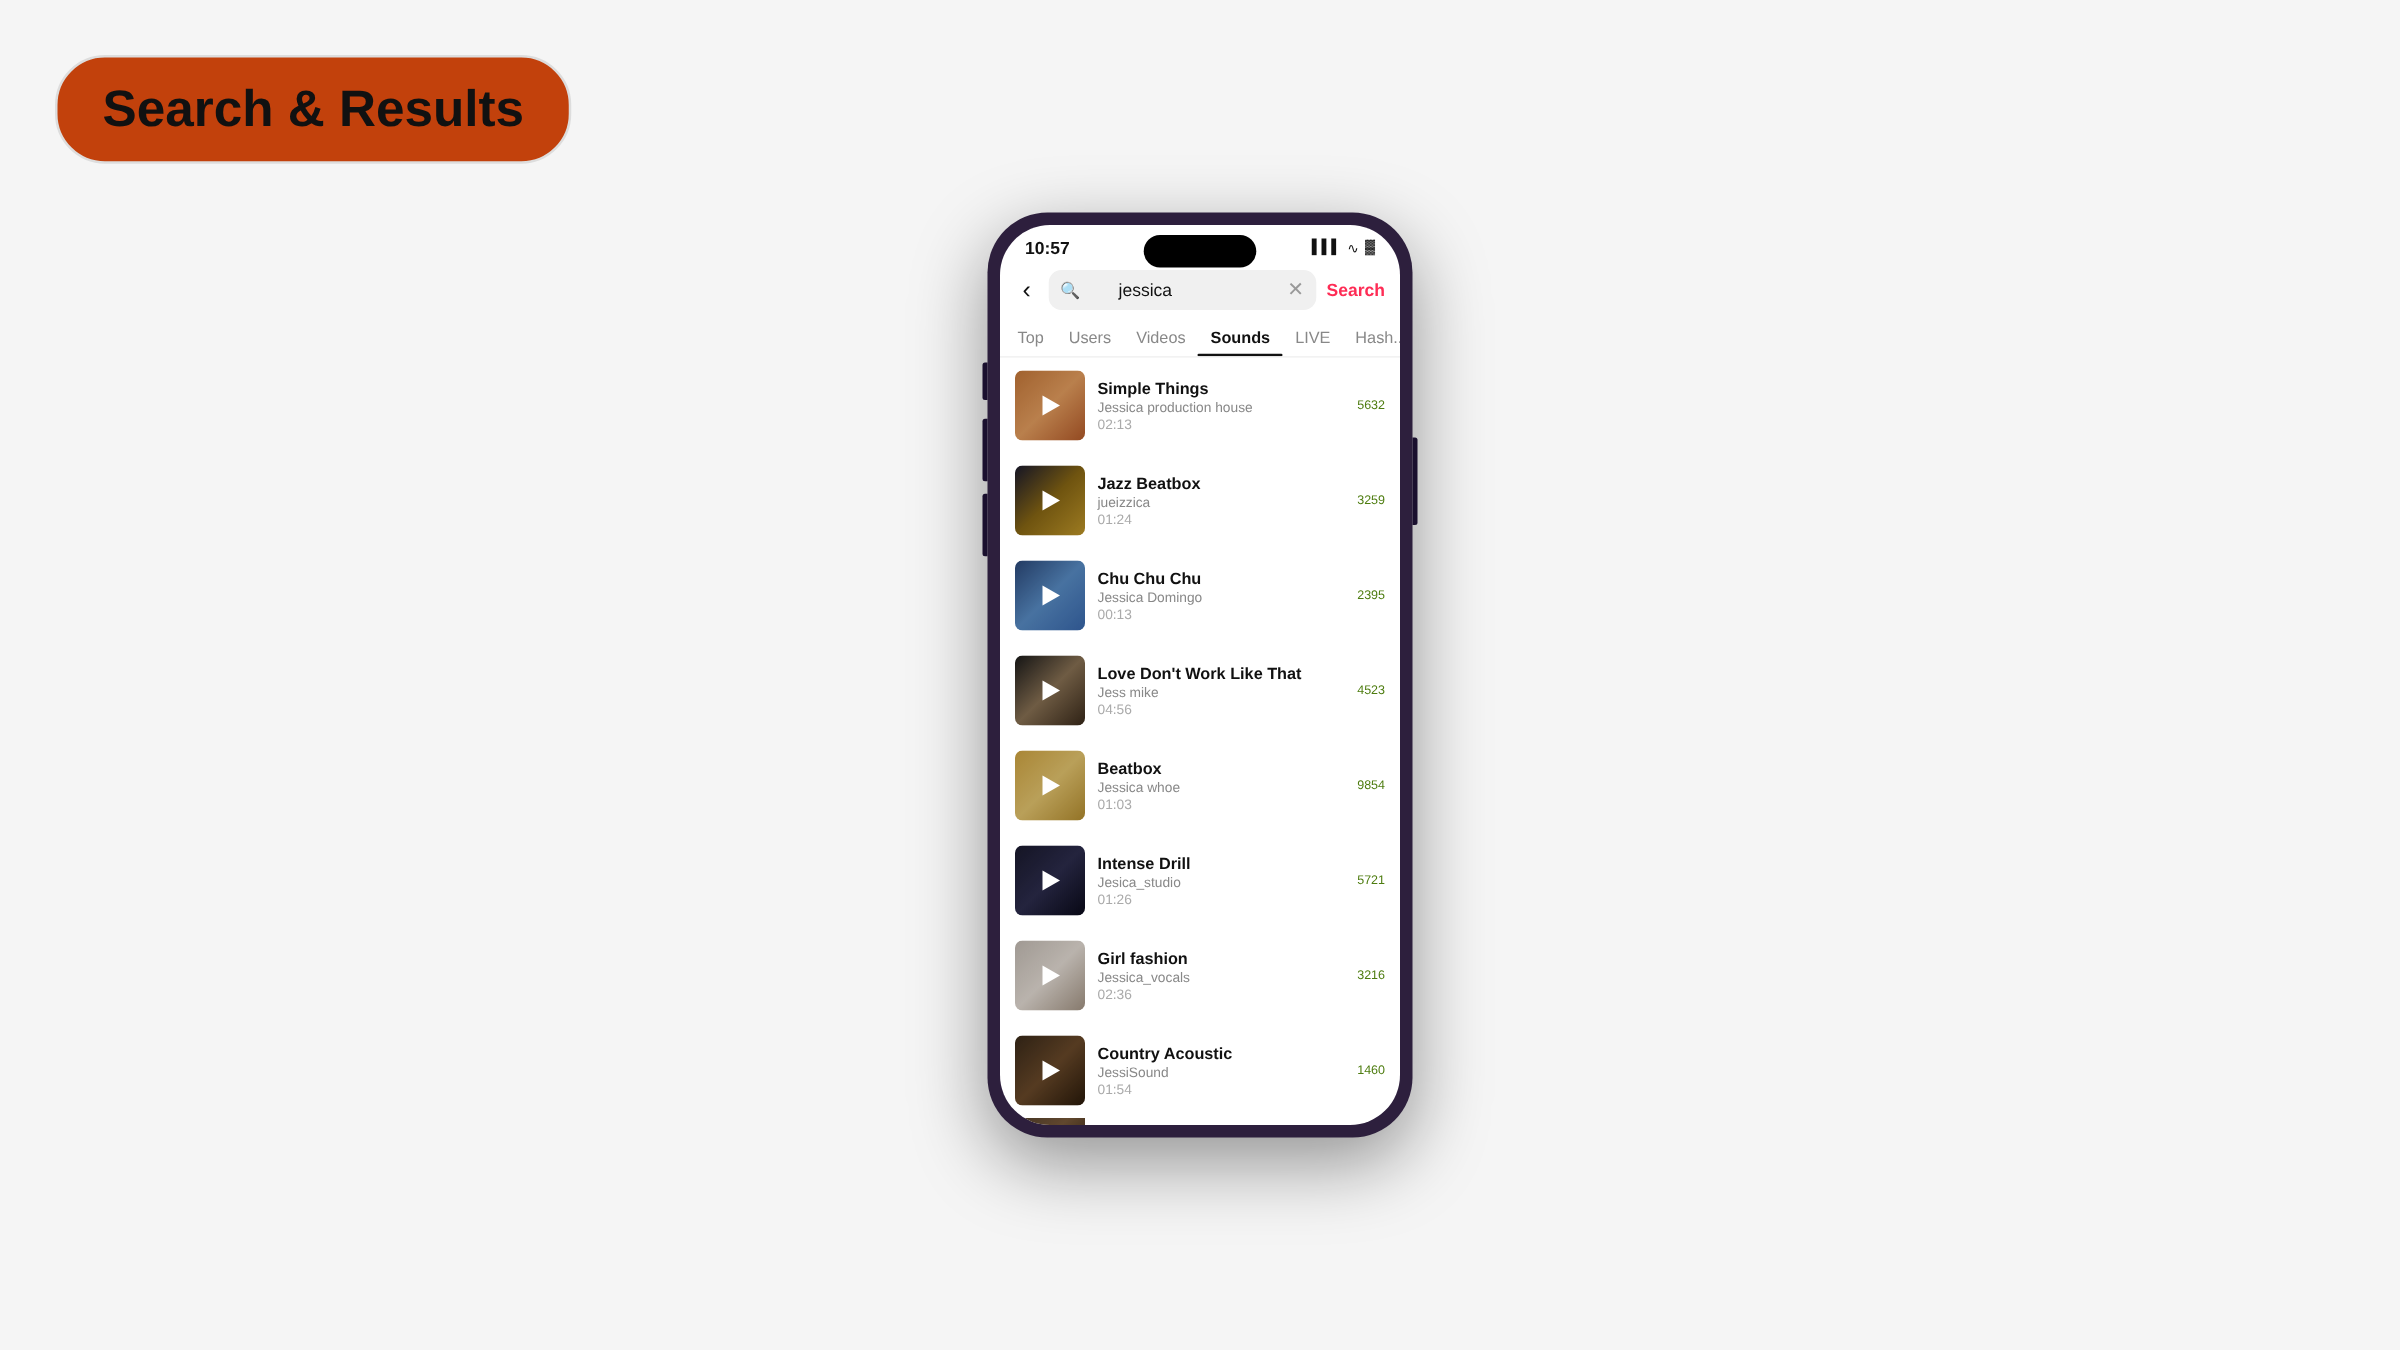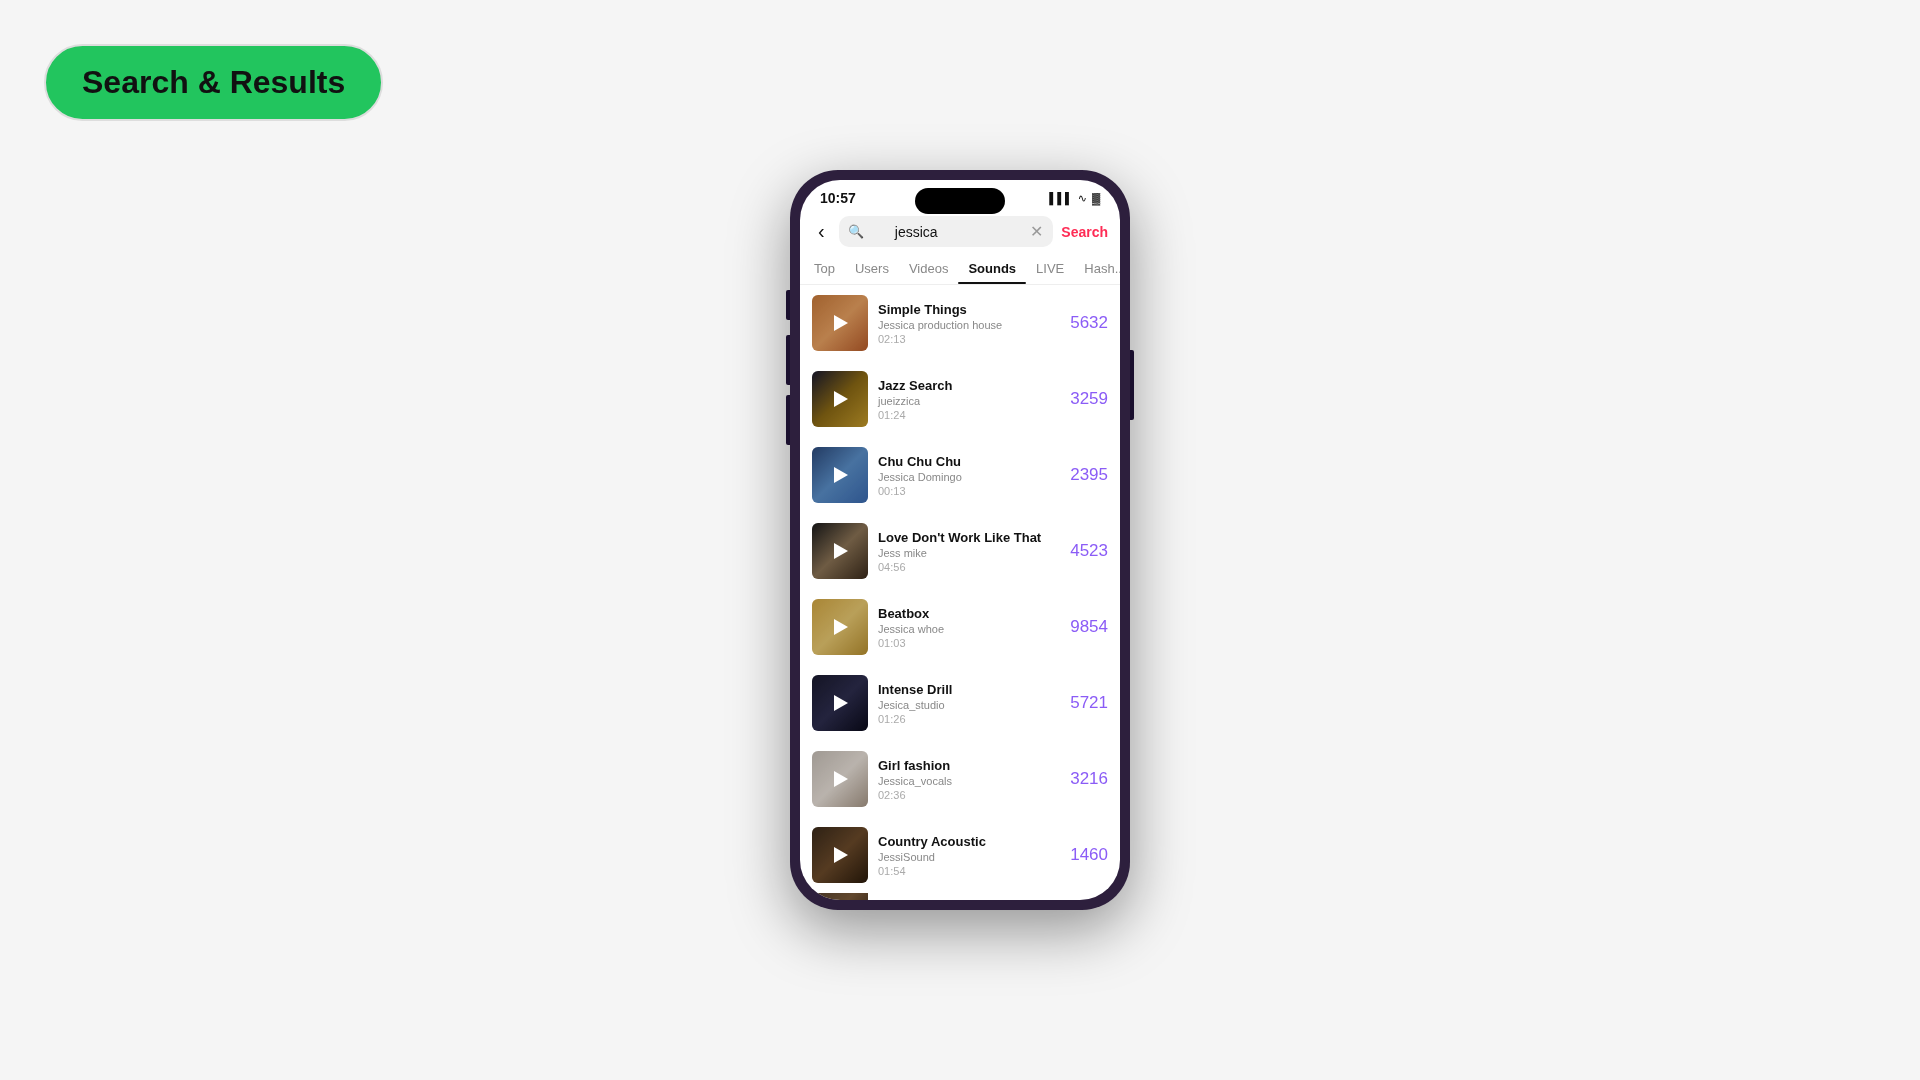--- a/index.html
+++ b/index.html
@@ -13,25 +13,25 @@
       justify-content: flex-start;
       position: relative;
       overflow: hidden;
     }
 
     
     .page-label {
       position: absolute;
       top: 44px;
       left: 44px;
-      background: #22c55e;
+      background: #c2410c;
       border: 2px solid #ddd;
       border-radius: 40px;
       padding: 18px 36px;
-      font-size: 32px;
+      font-size: 41px;
       font-weight: 700;
       color: #111;
       white-space: nowrap;
     }
 
     
     .phone-wrapper {
       position: absolute;
       left: 50%;
       top: 50%;
@@ -258,22 +258,22 @@
       margin-top: 2px;
     }
 
     .sound-duration {
       font-size: 11px;
       color: #aaa;
       margin-top: 2px;
     }
 
     .sound-count {
-      font-size: 17px;
-      color: #8b5cf6;
+      font-size: 10px;
+      color: #4d7c0f;
       flex-shrink: 0;
     }
 
     
     .thumb-1 { background: linear-gradient(135deg, #c97a3a, #e8a060, #b85c2a); }
     .thumb-2 { background: linear-gradient(135deg, #1a1a2e, #8b6914, #c49a2a); }
     .thumb-3 { background: linear-gradient(135deg, #2c4a7c, #5a8fc9, #3a6ab0); }
     .thumb-4 { background: linear-gradient(135deg, #1a1a1a, #8b7355, #3a2a1a); }
     .thumb-5 { background: linear-gradient(135deg, #d4a843, #e8c870, #b89030); }
     .thumb-6 { background: linear-gradient(135deg, #1a1a2e, #2d2d4e, #0a0a1a); }
@@ -383,21 +383,21 @@
       <div class="sound-count">5632</div>
     </div>
           <div class="sound-item">
       <div class="thumb-wrapper">
         <div class="thumb-bg thumb-2"></div>
         <div class="play-btn-overlay">
           <div class="play-triangle"></div>
         </div>
       </div>
       <div class="sound-info">
-        <div class="sound-title">Jazz Search</div>
+        <div class="sound-title">Jazz Beatbox</div>
         <div class="sound-artist">jueizzica</div>
         <div class="sound-duration">01:24</div>
       </div>
       <div class="sound-count">3259</div>
     </div>
           <div class="sound-item">
       <div class="thumb-wrapper">
         <div class="thumb-bg thumb-3"></div>
         <div class="play-btn-overlay">
           <div class="play-triangle"></div>

